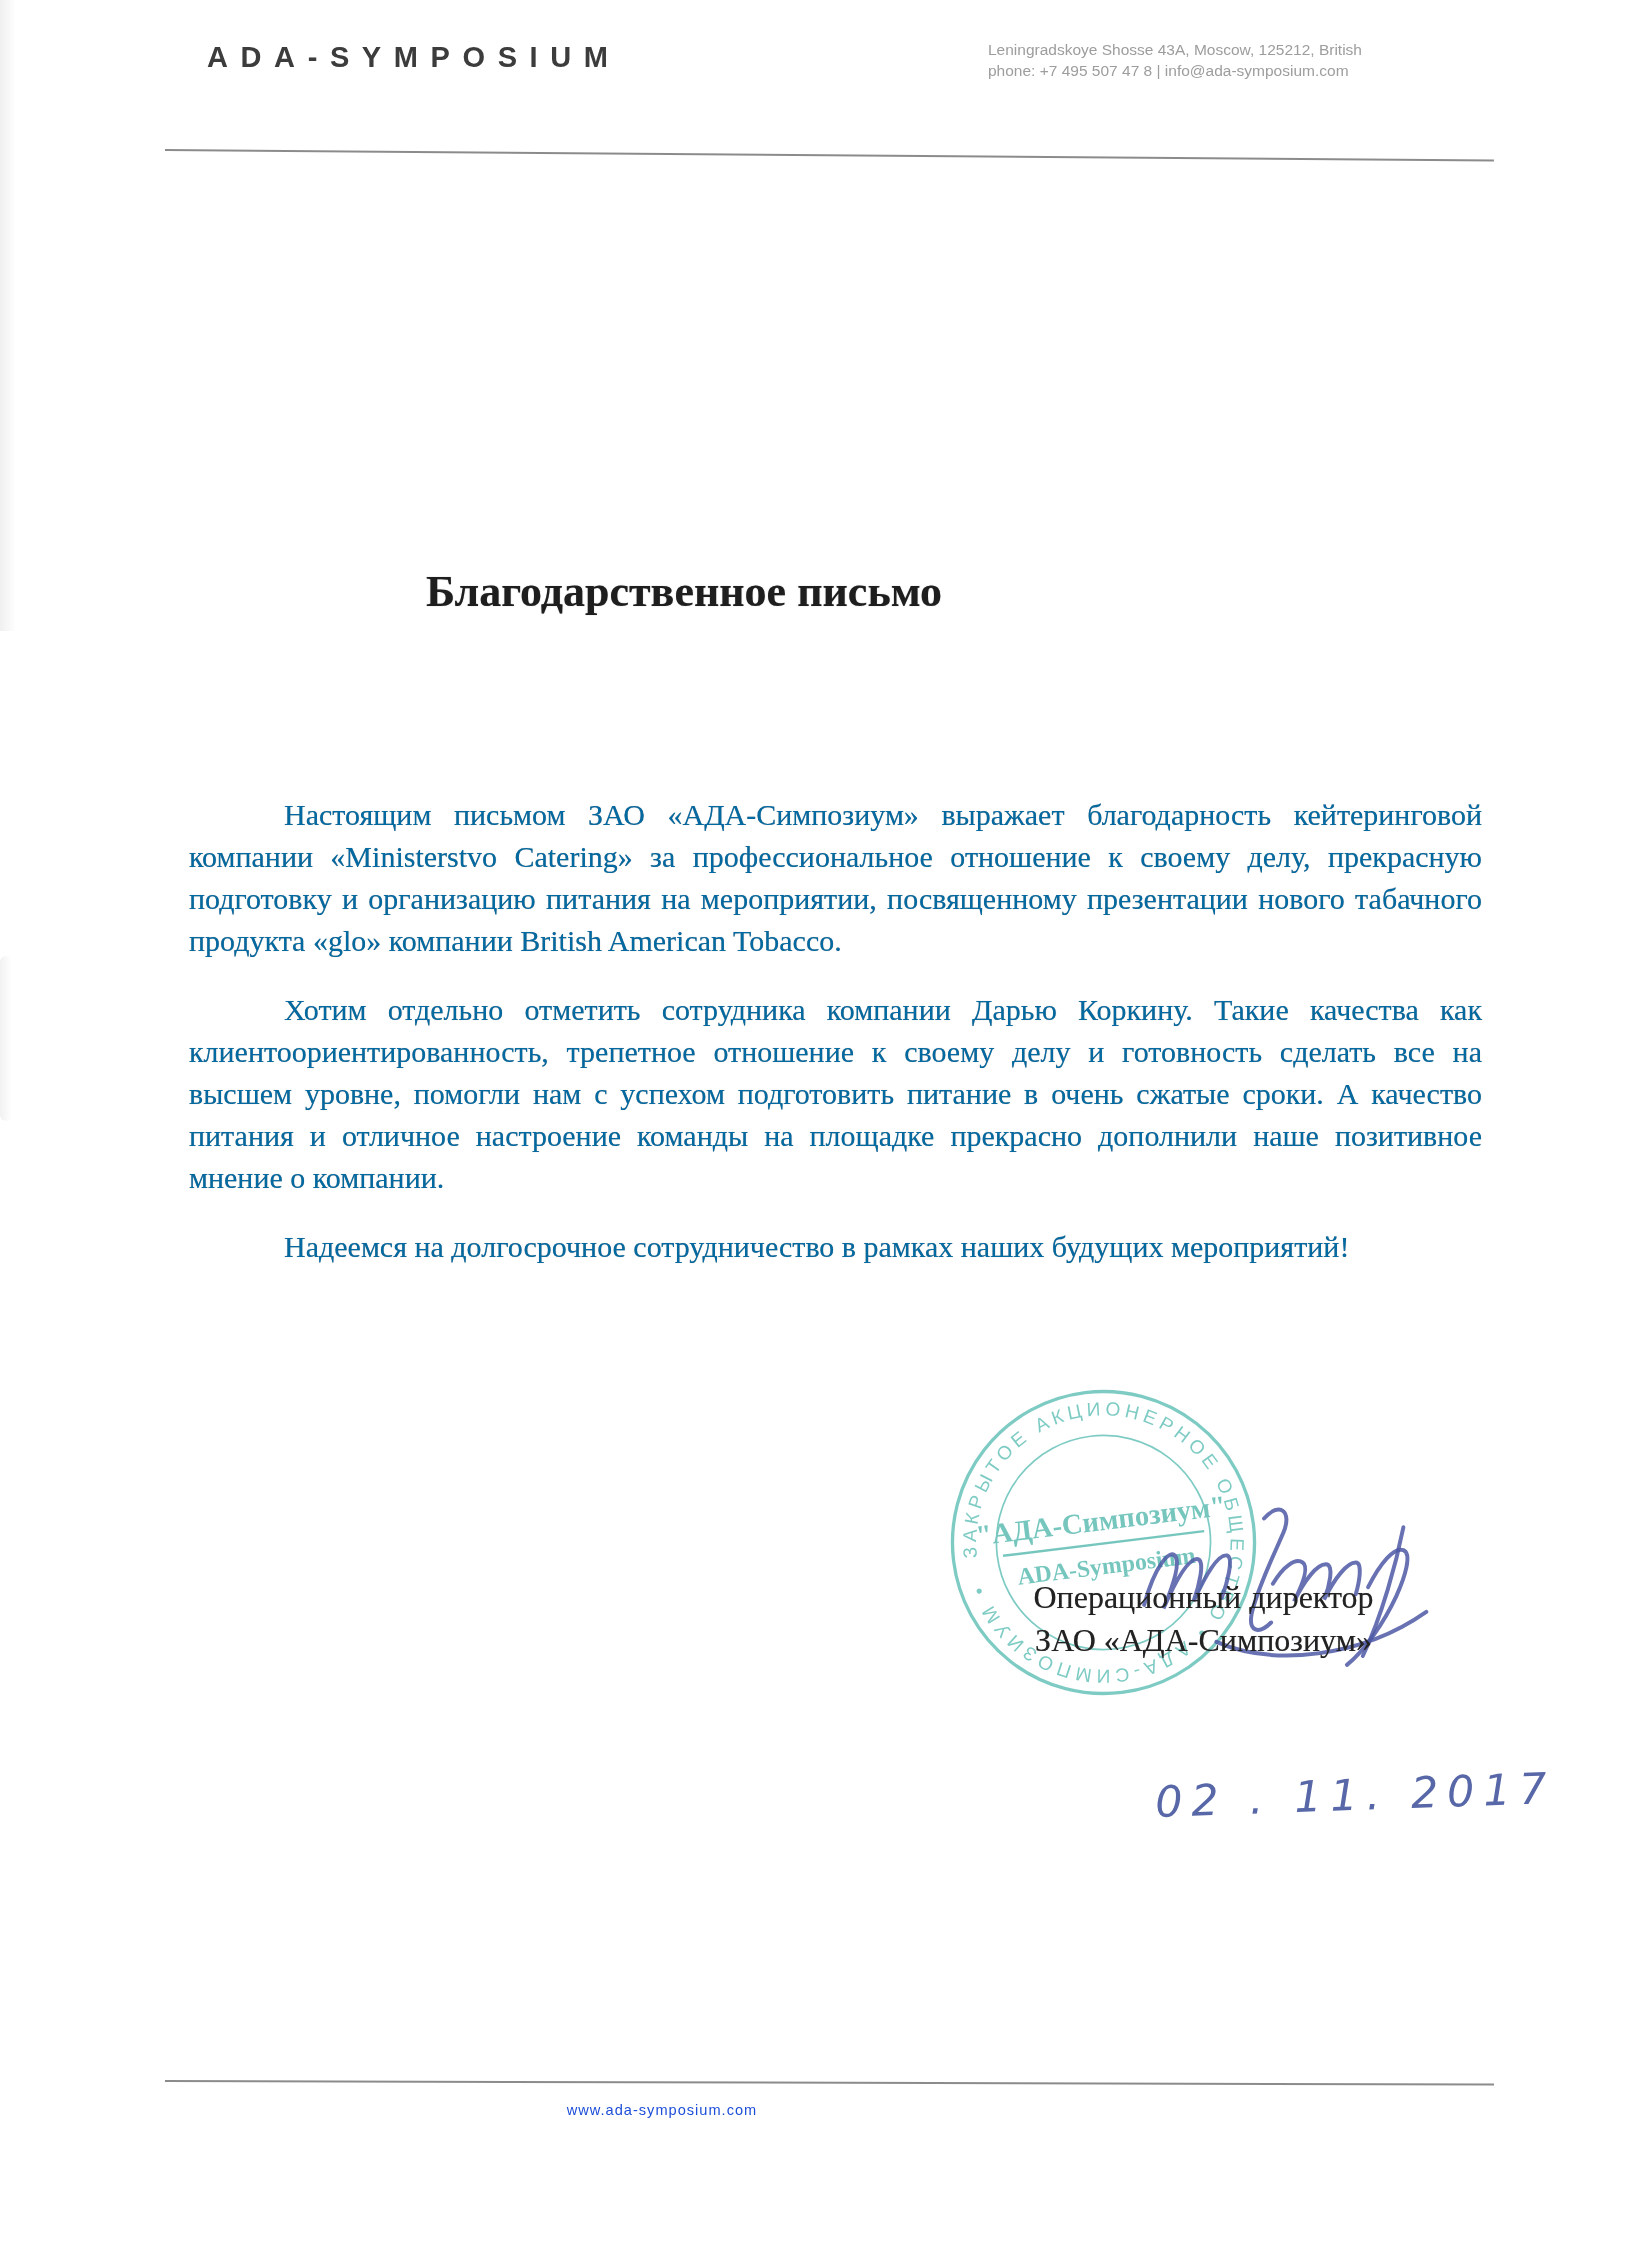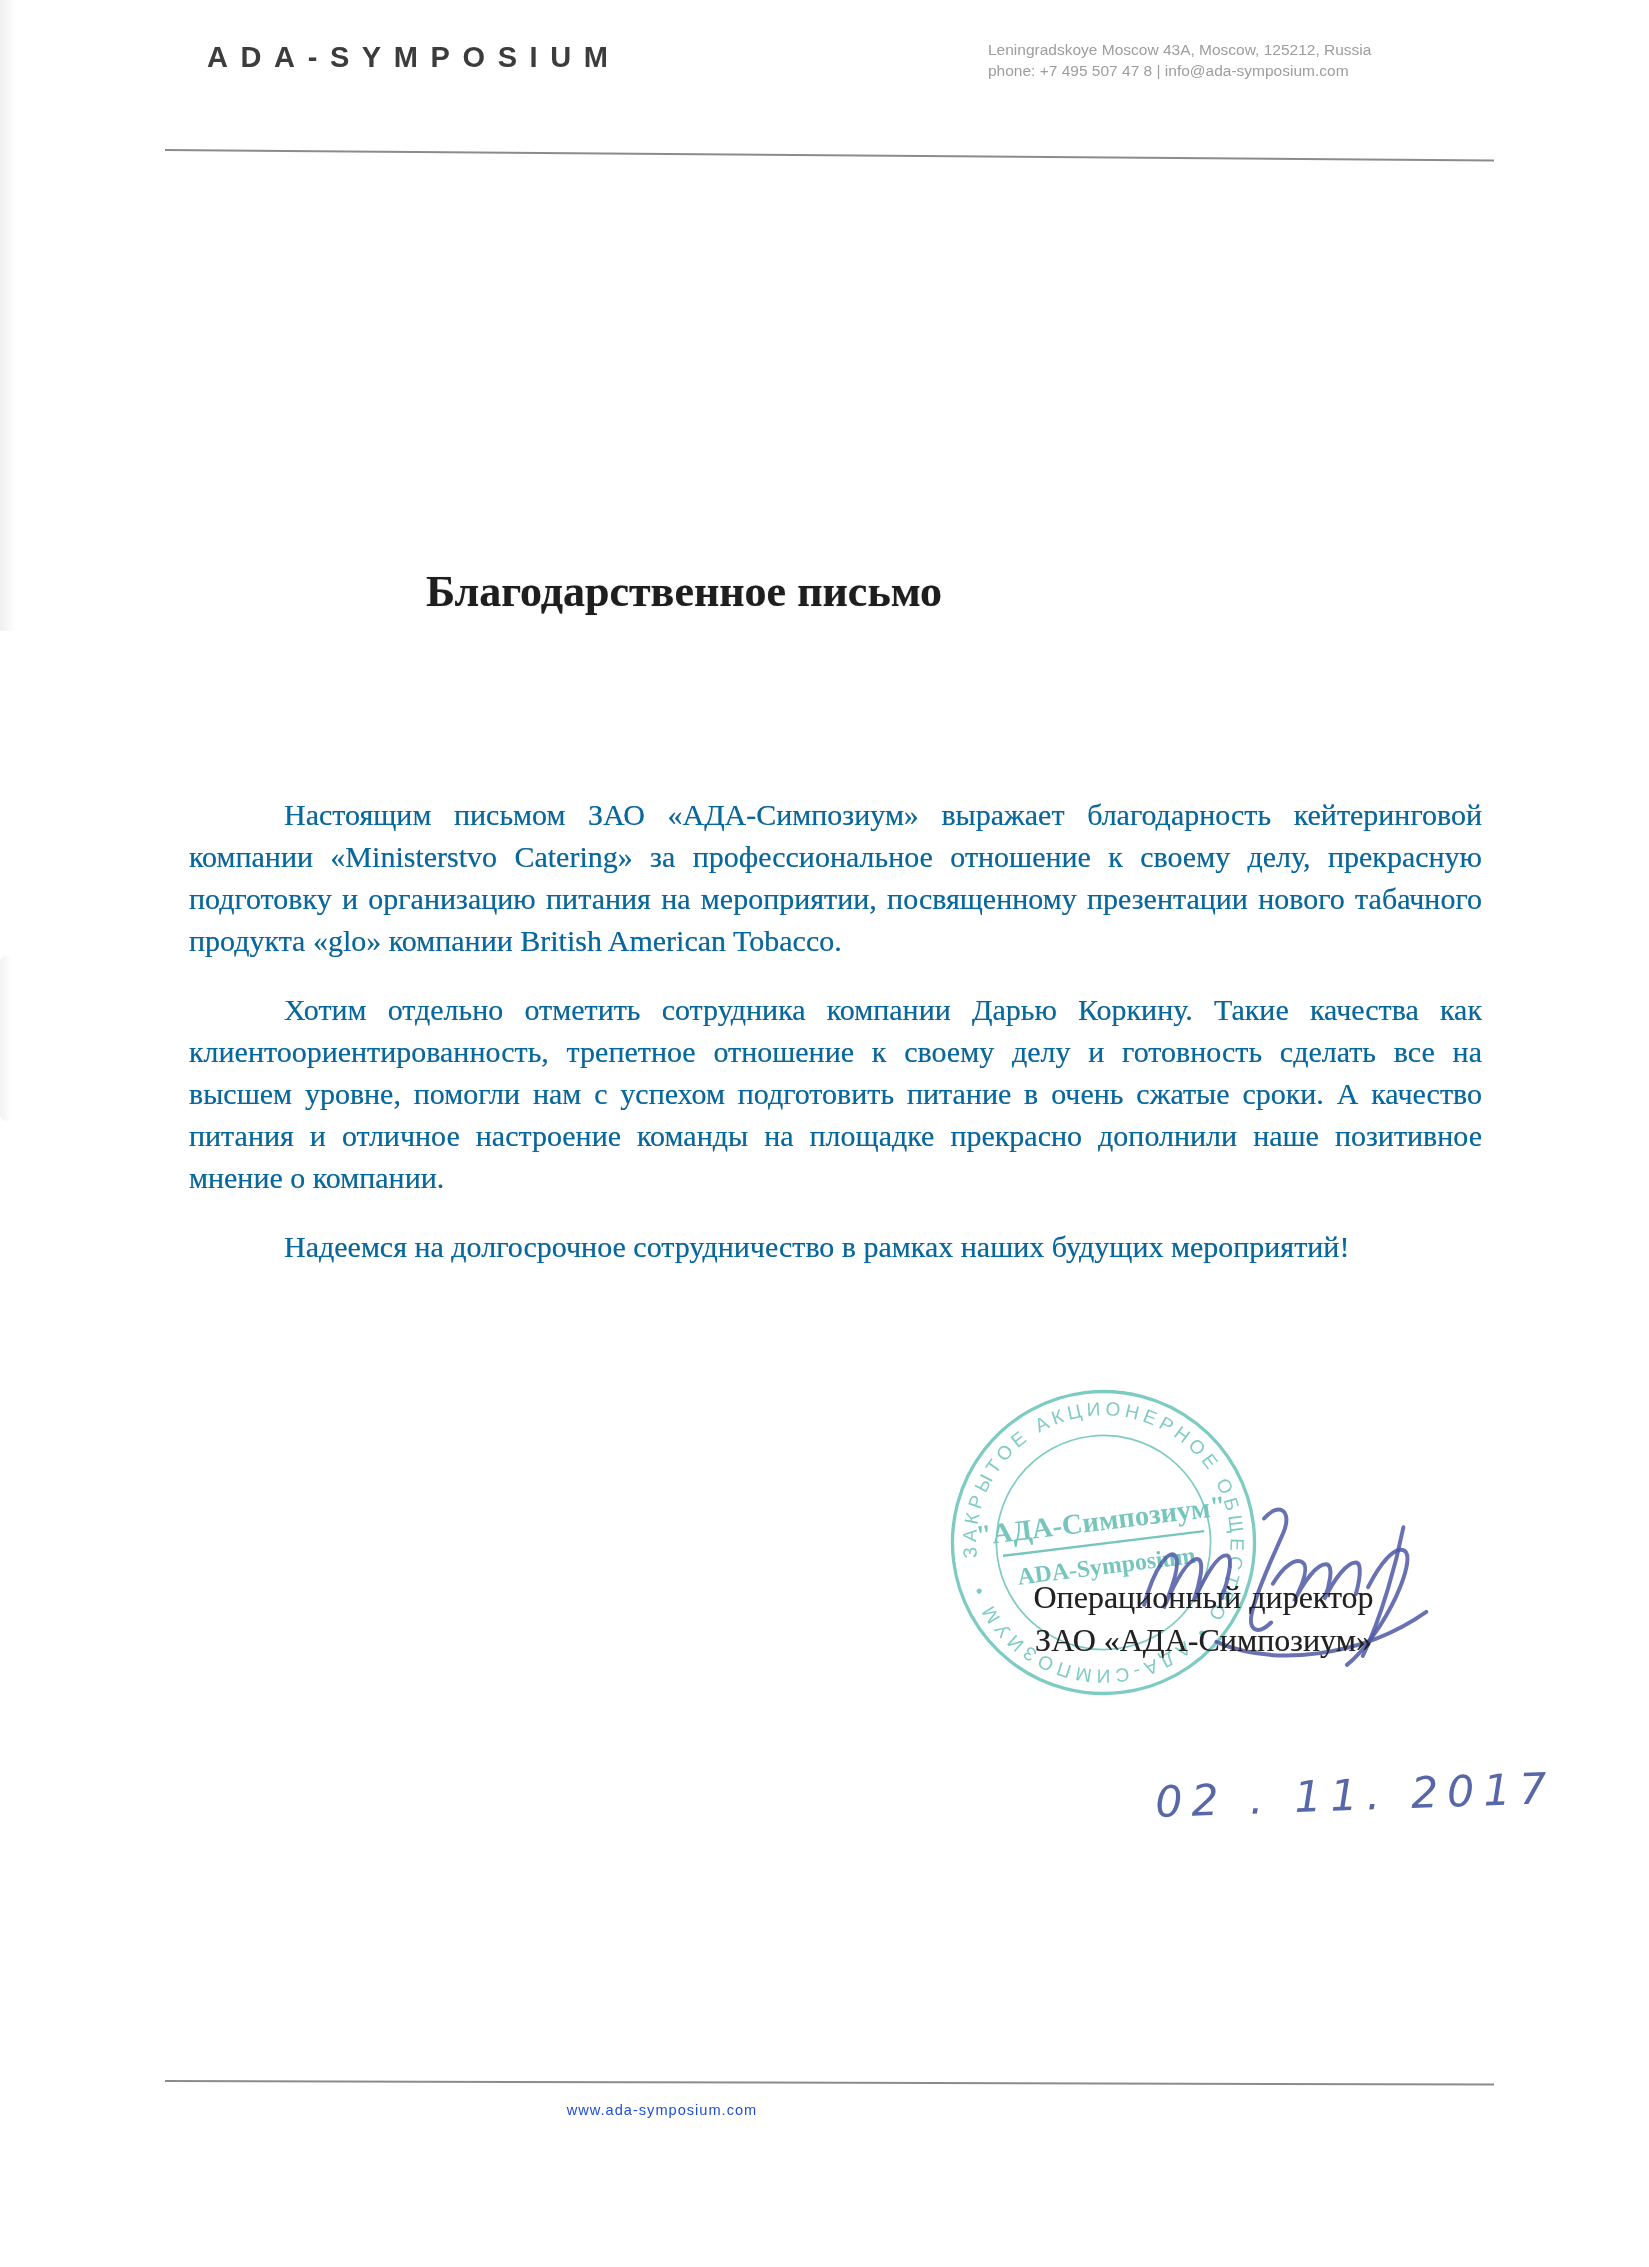--- a/index.html
+++ b/index.html
@@ -76,21 +76,21 @@
 </head>
 <body>
 
 <div class="page">
 
   <div class="scan-artifact-top"></div>
   <div class="scan-artifact-mid"></div>
 
   <div class="logo">ADA-SYMPOSIUM</div>
   <div class="address">
-    <div>Leningradskoye Moscow 43A, Moscow, 125212, Russia</div>
+    <div>Leningradskoye Shosse 43A, Moscow, 125212, British</div>
     <div>phone: +7 495 507 47 8 | info@ada-symposium.com</div>
   </div>
   <div class="rule rule-top"></div>
 
   <div class="doc-title">Благодарственное письмо</div>
 
   <div class="body-text">
     <p>Настоящим письмом ЗАО «АДА-Симпозиум» выражает благодарность кейтеринговой компании «Ministerstvo Catering» за профессиональное отношение к своему делу, прекрасную подготовку и организацию питания на мероприятии, посвященному презентации нового табачного продукта «glo» компании British American Tobacco.</p>
     <p>Хотим отдельно отметить сотрудника компании Дарью Коркину. Такие качества как клиентоориентированность, трепетное отношение к своему делу и готовность сделать все на высшем уровне, помогли нам с успехом подготовить питание в очень сжатые сроки. А качество питания и отличное настроение команды на площадке прекрасно дополнили наше позитивное мнение о компании.</p>
     <p>Надеемся на долгосрочное сотрудничество в рамках наших будущих мероприятий!</p>

